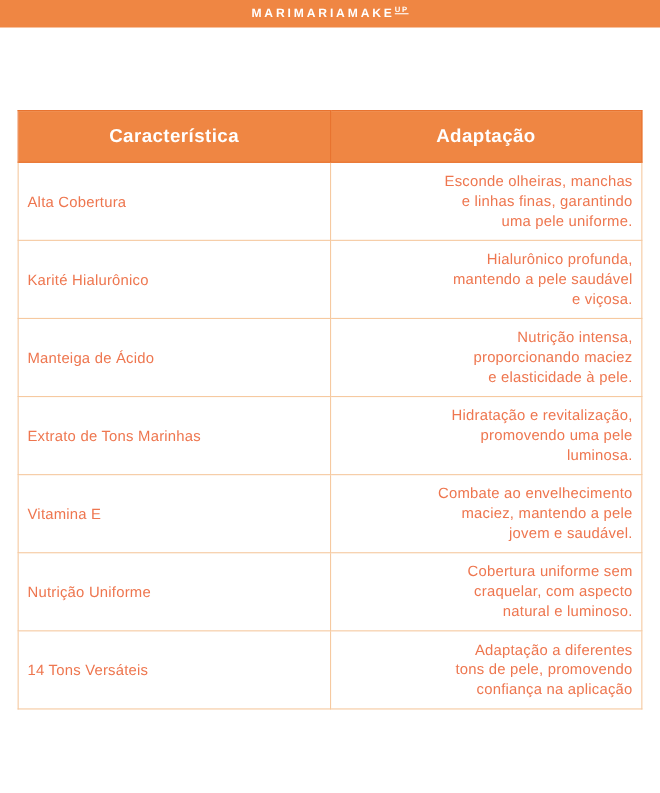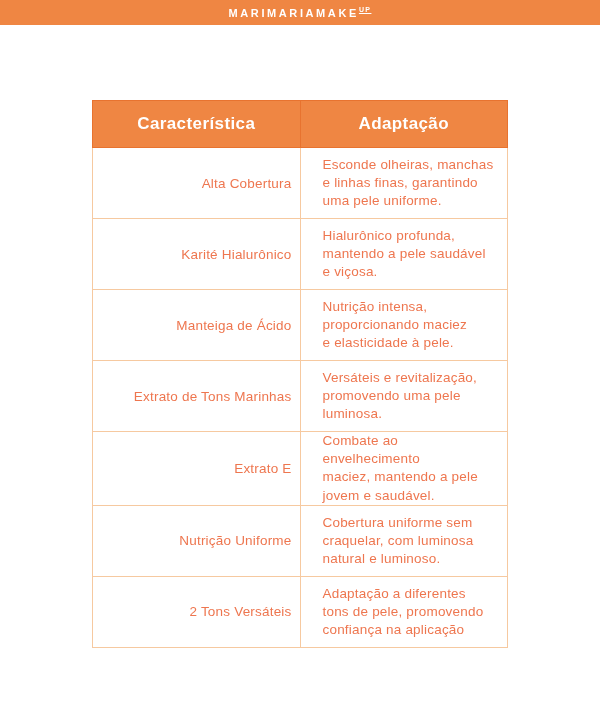--- a/index.html
+++ b/index.html
@@ -35,21 +35,21 @@
     line-height:1;
     white-space:nowrap;
   }
   .logo .logo-sup{
     font-size:7px;
     letter-spacing:1.4px;
     vertical-align:super;
     text-decoration:underline;
   }
   .features-table{
-    width:416px;
+    width:568px;
     margin:75px auto 0 auto;
     border-collapse:collapse;
     table-layout:fixed;
   }
   .features-table th{
     height:47px;
     background:var(--brand);
     border:1px solid var(--header-border);
     color:var(--header-text);
     font-size:17px;
@@ -60,25 +60,25 @@
   }
   .features-table td{
     height:71px;
     border:1.5px solid var(--table-border);
     color:var(--text-orange);
     font-size:13.5px;
     letter-spacing:0.2px;
     vertical-align:middle;
   }
   td.feature-cell{
-    text-align:right;
+    text-align:left;
     padding:0 8px;
   }
   td.benefit-cell{
-    text-align:left;
+    text-align:right;
     padding:0 8px 0 22px;
     white-space:pre-line;
     line-height:1.35;
   }
 </style>
 </head>
 <body>
 
 <header class="banner">
   <div class="logo"><span>MARIMARIAMAKE</span><span class="logo-sup">UP</span></div>
@@ -105,36 +105,36 @@
 e viçosa.</td>
     </tr>
     <tr>
       <td class="feature-cell">Manteiga de Ácido</td>
       <td class="benefit-cell">Nutrição intensa,
 proporcionando maciez
 e elasticidade à pele.</td>
     </tr>
     <tr>
       <td class="feature-cell">Extrato de Tons Marinhas</td>
-      <td class="benefit-cell">Versáteis e revitalização,
+      <td class="benefit-cell">Hidratação e revitalização,
 promovendo uma pele
 luminosa.</td>
     </tr>
     <tr>
-      <td class="feature-cell">Extrato E</td>
+      <td class="feature-cell">Vitamina E</td>
       <td class="benefit-cell">Combate ao envelhecimento
 maciez, mantendo a pele
 jovem e saudável.</td>
     </tr>
     <tr>
       <td class="feature-cell">Nutrição Uniforme</td>
       <td class="benefit-cell">Cobertura uniforme sem
-craquelar, com luminosa
+craquelar, com aspecto
 natural e luminoso.</td>
     </tr>
     <tr>
-      <td class="feature-cell">2 Tons Versáteis</td>
+      <td class="feature-cell">14 Tons Versáteis</td>
       <td class="benefit-cell">Adaptação a diferentes
 tons de pele, promovendo
 confiança na aplicação</td>
     </tr>
   </tbody>
 </table>
 
 </body></html>

